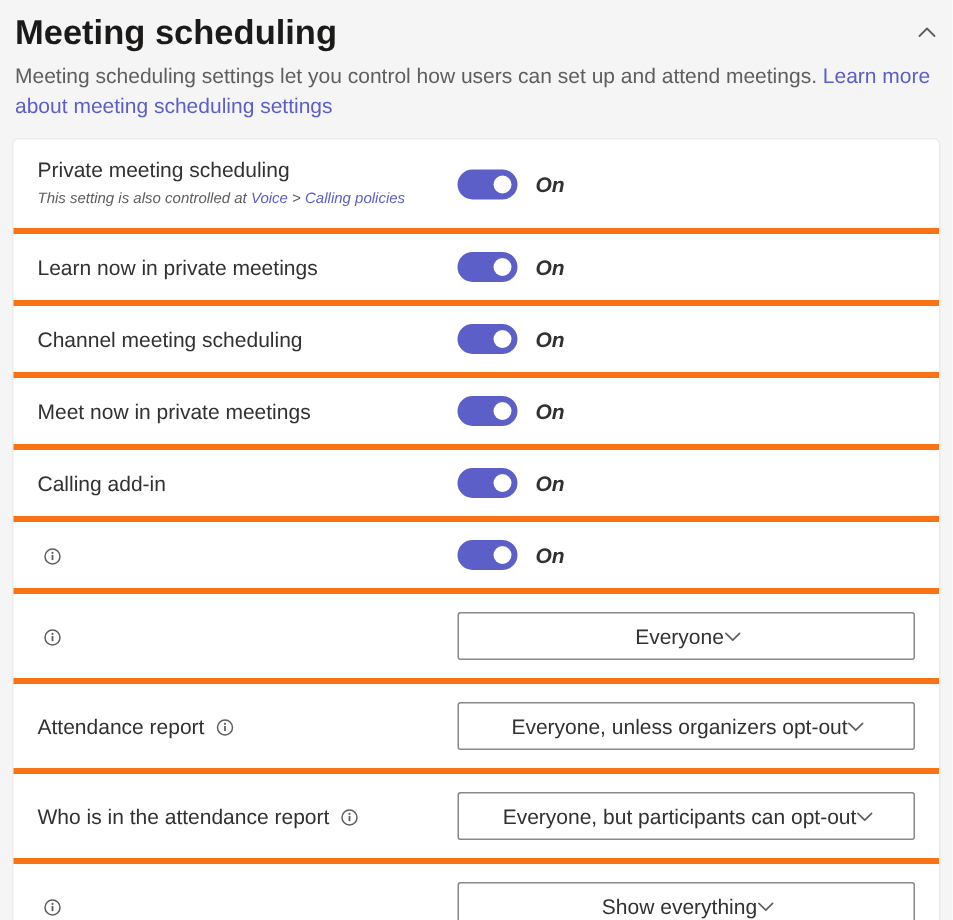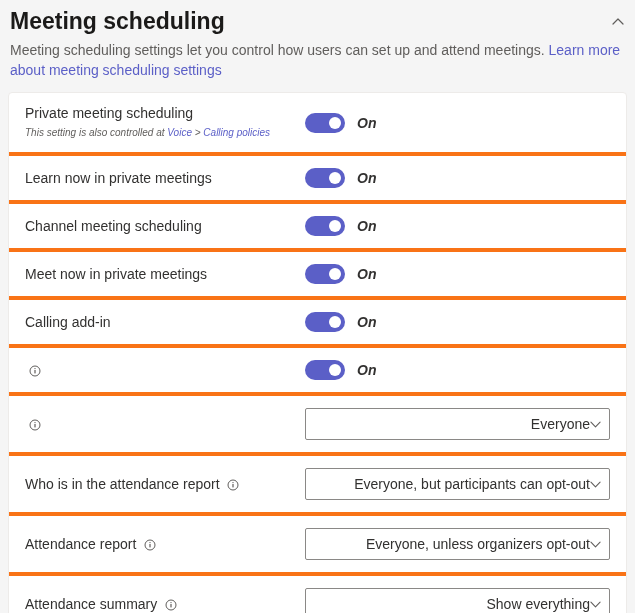--- a/index.html
+++ b/index.html
@@ -111,21 +111,21 @@
   }
   .dropdown {
     flex: 1;
     max-width: 320px;
     height: 32px;
     border: 1px solid #8a8886;
     border-radius: 2px;
     background: #fff;
     display: flex;
     align-items: center;
-    justify-content: flex-end;
+    justify-content: center;
     padding: 0 8px 0 10px;
     cursor: pointer;
     font-size: 14px;
     color: #323130;
   }
   .dropdown .dd-chevron {
     color: #605e5c;
     display: flex;
   }
 </style>
@@ -235,20 +235,43 @@
             <svg viewBox="0 0 12 12" width="11" height="11">
                 <path d="M1 3.5 L6 8.5 L11 3.5" stroke="currentColor" stroke-width="1.2" fill="none" stroke-linecap="round" stroke-linejoin="round"></path>
               </svg>
           </span>
         </div>
       </div>
     </div>
 
     <div class="row">
       <div class="label-col">
+        <span class="label-text">Attendance report</span>
+        <span class="info-icon">
+          <svg viewBox="0 0 12 12">
+              <circle cx="6" cy="6" r="5" fill="none" stroke="#605e5c" stroke-width="1"></circle>
+              <circle cx="6" cy="3.6" r="0.7" fill="#605e5c"></circle>
+              <rect x="5.4" y="5" width="1.2" height="3.4" fill="#605e5c"></rect>
+            </svg>
+        </span>
+      </div>
+      <div class="control-col">
+        <div class="dropdown">
+          <span>Everyone, unless organizers opt-out</span>
+          <span class="dd-chevron">
+            <svg viewBox="0 0 12 12" width="11" height="11">
+                <path d="M1 3.5 L6 8.5 L11 3.5" stroke="currentColor" stroke-width="1.2" fill="none" stroke-linecap="round" stroke-linejoin="round"></path>
+              </svg>
+          </span>
+        </div>
+      </div>
+    </div>
+
+    <div class="row">
+      <div class="label-col">
         <span class="label-text">Who is in the attendance report</span>
         <span class="info-icon">
           <svg viewBox="0 0 12 12">
               <circle cx="6" cy="6" r="5" fill="none" stroke="#605e5c" stroke-width="1"></circle>
               <circle cx="6" cy="3.6" r="0.7" fill="#605e5c"></circle>
               <rect x="5.4" y="5" width="1.2" height="3.4" fill="#605e5c"></rect>
             </svg>
         </span>
       </div>
       <div class="control-col">
@@ -258,44 +281,20 @@
             <svg viewBox="0 0 12 12" width="11" height="11">
                 <path d="M1 3.5 L6 8.5 L11 3.5" stroke="currentColor" stroke-width="1.2" fill="none" stroke-linecap="round" stroke-linejoin="round"></path>
               </svg>
           </span>
         </div>
       </div>
     </div>
 
     <div class="row">
       <div class="label-col">
-        <span class="label-text">Attendance report</span>
-        <span class="info-icon">
-          <svg viewBox="0 0 12 12">
-              <circle cx="6" cy="6" r="5" fill="none" stroke="#605e5c" stroke-width="1"></circle>
-              <circle cx="6" cy="3.6" r="0.7" fill="#605e5c"></circle>
-              <rect x="5.4" y="5" width="1.2" height="3.4" fill="#605e5c"></rect>
-            </svg>
-        </span>
-      </div>
-      <div class="control-col">
-        <div class="dropdown">
-          <span>Everyone, unless organizers opt-out</span>
-          <span class="dd-chevron">
-            <svg viewBox="0 0 12 12" width="11" height="11">
-                <path d="M1 3.5 L6 8.5 L11 3.5" stroke="currentColor" stroke-width="1.2" fill="none" stroke-linecap="round" stroke-linejoin="round"></path>
-              </svg>
-          </span>
-        </div>
-      </div>
-    </div>
-
-    <div class="row">
-      <div class="label-col">
-        <span class="label-text">Attendance summary</span>
         <span class="info-icon">
           <svg viewBox="0 0 12 12">
               <circle cx="6" cy="6" r="5" fill="none" stroke="#605e5c" stroke-width="1"></circle>
               <circle cx="6" cy="3.6" r="0.7" fill="#605e5c"></circle>
               <rect x="5.4" y="5" width="1.2" height="3.4" fill="#605e5c"></rect>
             </svg>
         </span>
       </div>
       <div class="control-col">
         <div class="dropdown">

